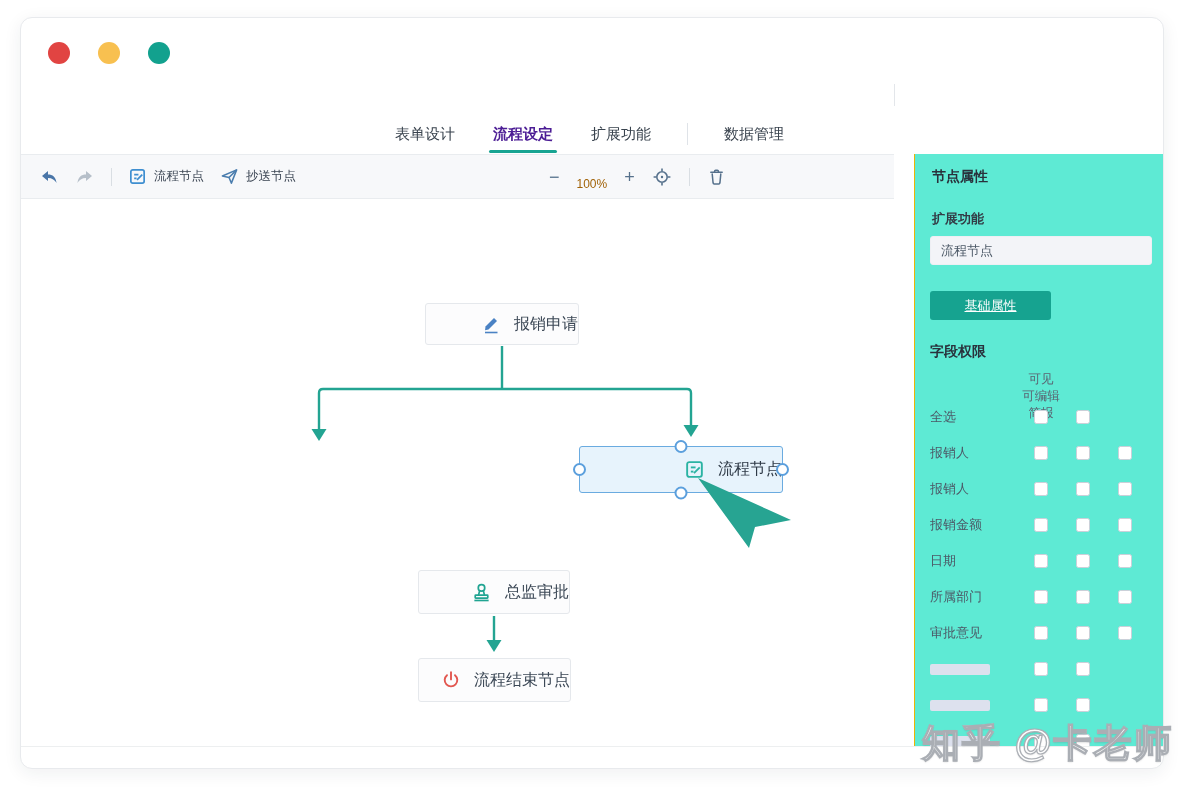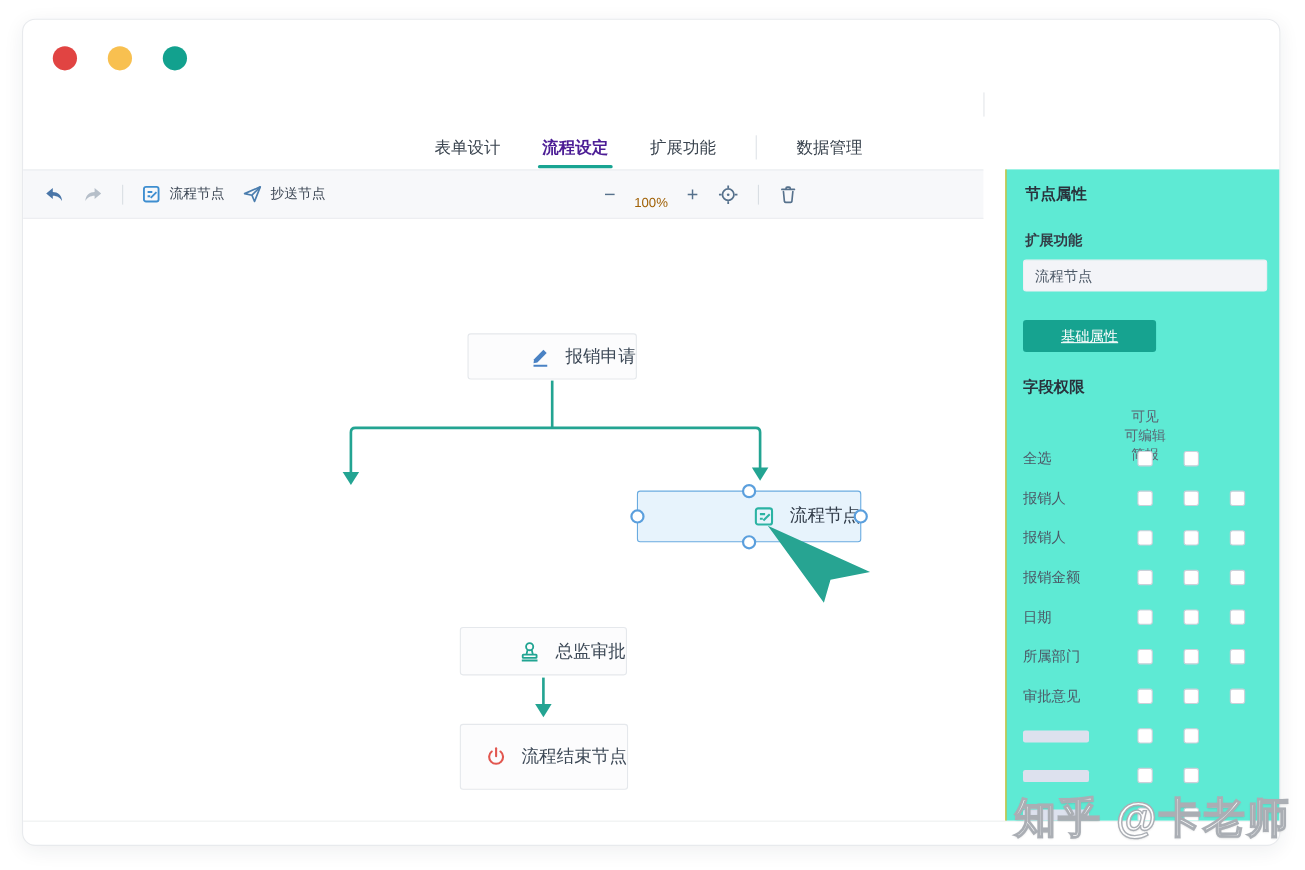--- a/index.html
+++ b/index.html
@@ -193,21 +193,21 @@
           <svg width="21" height="21" viewBox="0 0 20 20" fill="none" stroke="#21a492" stroke-width="1.6" stroke-linejoin="round">
             <circle cx="10" cy="5.6" r="3.1"></circle>
               <path d="M8.2 8.4 L7.2 12.5 M11.8 8.4 L12.8 12.5"></path>
             <rect x="4" y="12.5" width="12" height="2.8" rx="0.5"></rect>
               <path d="M3.2 17.6 H16.8"></path>
           </svg>
         </span>
         <span>总监审批</span>
       </div>
 
-      <div class="node" style="left:397px; top:459px; width:153px; height:60px;">
+      <div class="node" style="left:397px; top:459px; width:153px; height:44px;">
         <span class="tb-icon">
           <svg width="20" height="20" viewBox="0 0 20 20" fill="none" stroke="#e25750" stroke-width="1.9" stroke-linecap="round">
             <path d="M6 5.2 A6.3 6.3 0 1 0 14 5.2"></path>
               <path d="M10 2.2 V9.4"></path>
           </svg>
         </span>
         <span>流程结束节点</span>
       </div>
 
       <svg class="overlay-svg" width="873" height="547">

